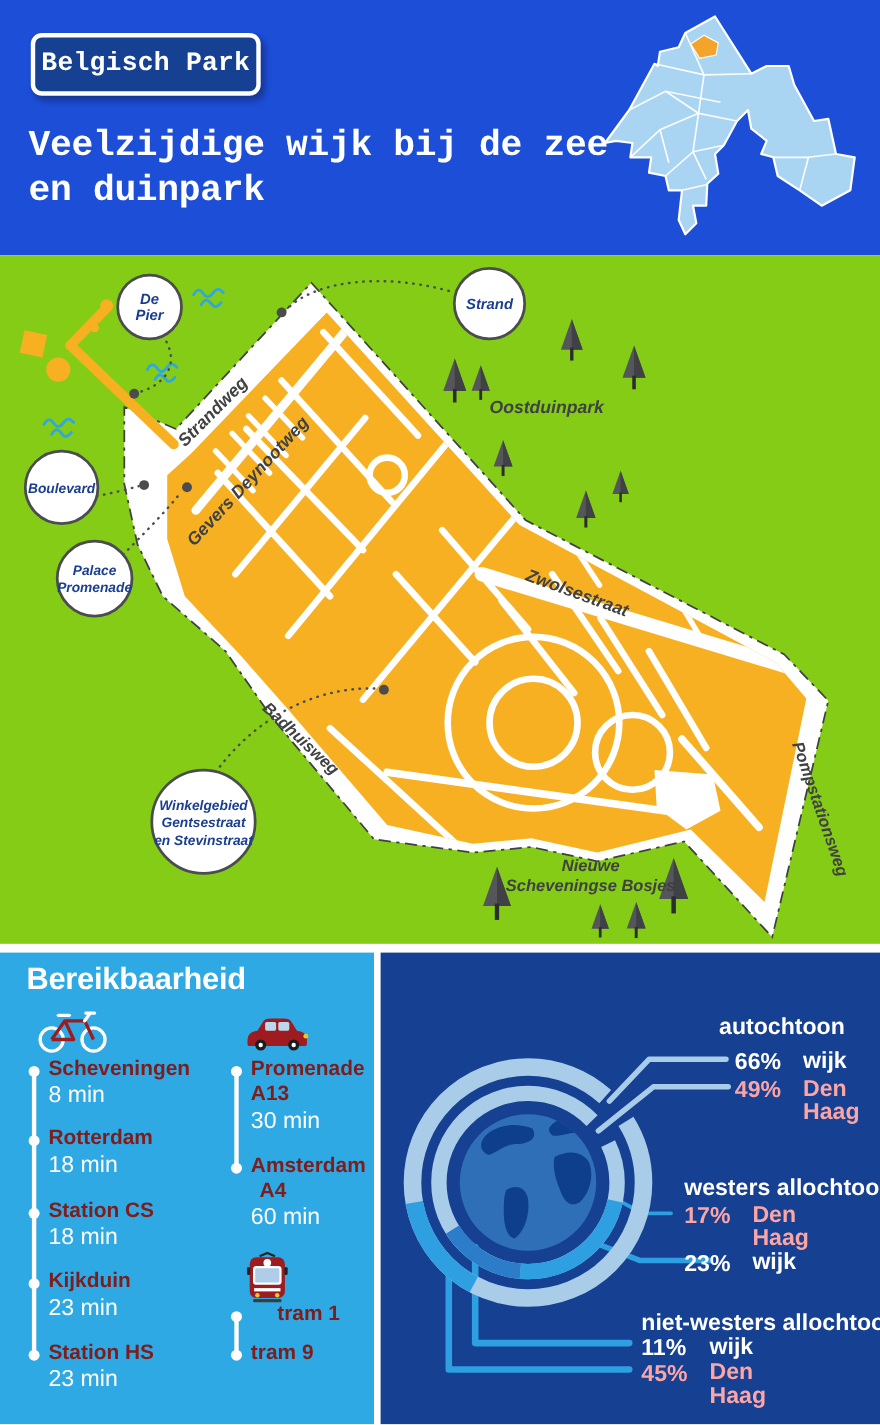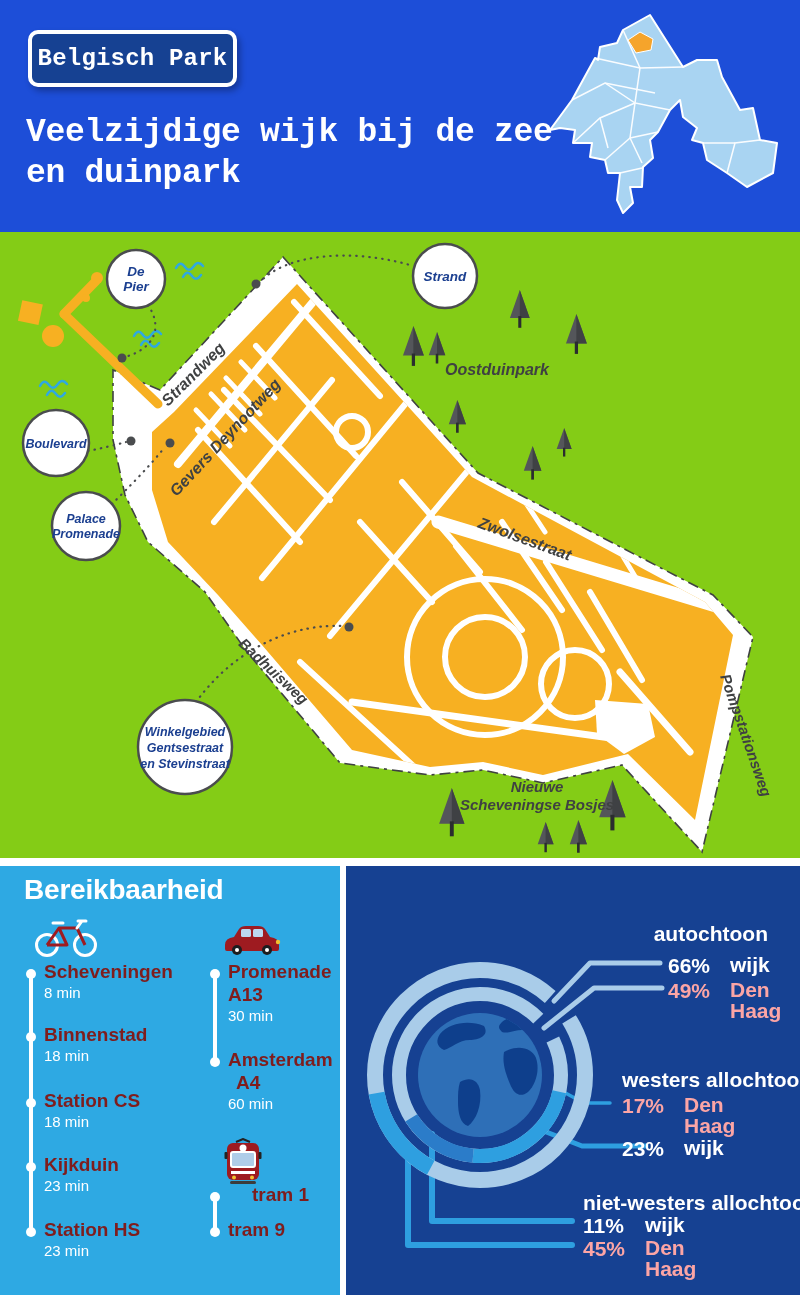--- a/index.html
+++ b/index.html
@@ -13,21 +13,21 @@
          box-shadow:3px 4px 6px rgba(0,0,0,.30);}
   .badge span{color:#fff;font-weight:bold;font-size:24px;letter-spacing:.2px;}
   .page-title{position:absolute;left:26px;top:112px;color:#fff;font-weight:bold;font-size:33px;line-height:41px;letter-spacing:-.3px;}
   
   .map-section{position:absolute;left:0;top:232px;width:800px;height:626px;background:#84cc16;font-style:italic;}
   
   .panel-left{position:absolute;left:0;top:866px;width:340px;height:429px;background:#2EA9E3;}
   .panel-right{position:absolute;left:346px;top:866px;width:454px;height:429px;background:#164192;}
   .panel-title{position:absolute;color:#fff;font-weight:bold;font-size:28px;letter-spacing:-.2px;}
   .nm{position:absolute;color:#7f1d1d;font-weight:bold;font-size:19px;white-space:nowrap;}
-  .tm{position:absolute;color:#fff;font-size:15px;white-space:nowrap;}
+  .tm{position:absolute;color:#fff;font-size:21px;white-space:nowrap;}
   .dot{position:absolute;width:10px;height:10px;border-radius:50%;background:#fff;}
   .tl{position:absolute;width:4px;background:#fff;border-radius:2px;}
   .grp-label{position:absolute;color:#fff;font-weight:bold;font-size:21px;white-space:nowrap;}
   .pct{position:absolute;font-weight:bold;font-size:21px;display:flex;}
   .pct .val{display:inline-block;width:62px;}
   .pct .scope{display:inline-block;width:64px;line-height:21px;}
   .c-white{color:#ffffff;} .c-cyan{color:#fca5a5;}
   svg text{font-family:"Liberation Sans", sans-serif;}
 </style>
 </head>
@@ -218,21 +218,21 @@
 
     <div class="tl" style="left:29px;top:108px;height:258px;"></div>
     <div class="dot" style="left:26px;top:103px;"></div>
     <div class="dot" style="left:26px;top:166px;"></div>
     <div class="dot" style="left:26px;top:232px;"></div>
     <div class="dot" style="left:26px;top:296px;"></div>
     <div class="dot" style="left:26px;top:361px;"></div>
 
     <div class="nm" style="left:44px;top:95px;">Scheveningen</div>
     <div class="tm" style="left:44px;top:118px;">8 min</div>
-    <div class="nm" style="left:44px;top:158px;">Binnenstad</div>
+    <div class="nm" style="left:44px;top:158px;">Rotterdam</div>
     <div class="tm" style="left:44px;top:181px;">18 min</div>
     <div class="nm" style="left:44px;top:224px;">Station CS</div>
     <div class="tm" style="left:44px;top:247px;">18 min</div>
     <div class="nm" style="left:44px;top:288px;">Kijkduin</div>
     <div class="tm" style="left:44px;top:311px;">23 min</div>
     <div class="nm" style="left:44px;top:353px;">Station HS</div>
     <div class="tm" style="left:44px;top:376px;">23 min</div>
 
     <div class="tl" style="left:213px;top:108px;height:88px;"></div>
     <div class="dot" style="left:210px;top:103px;"></div>

